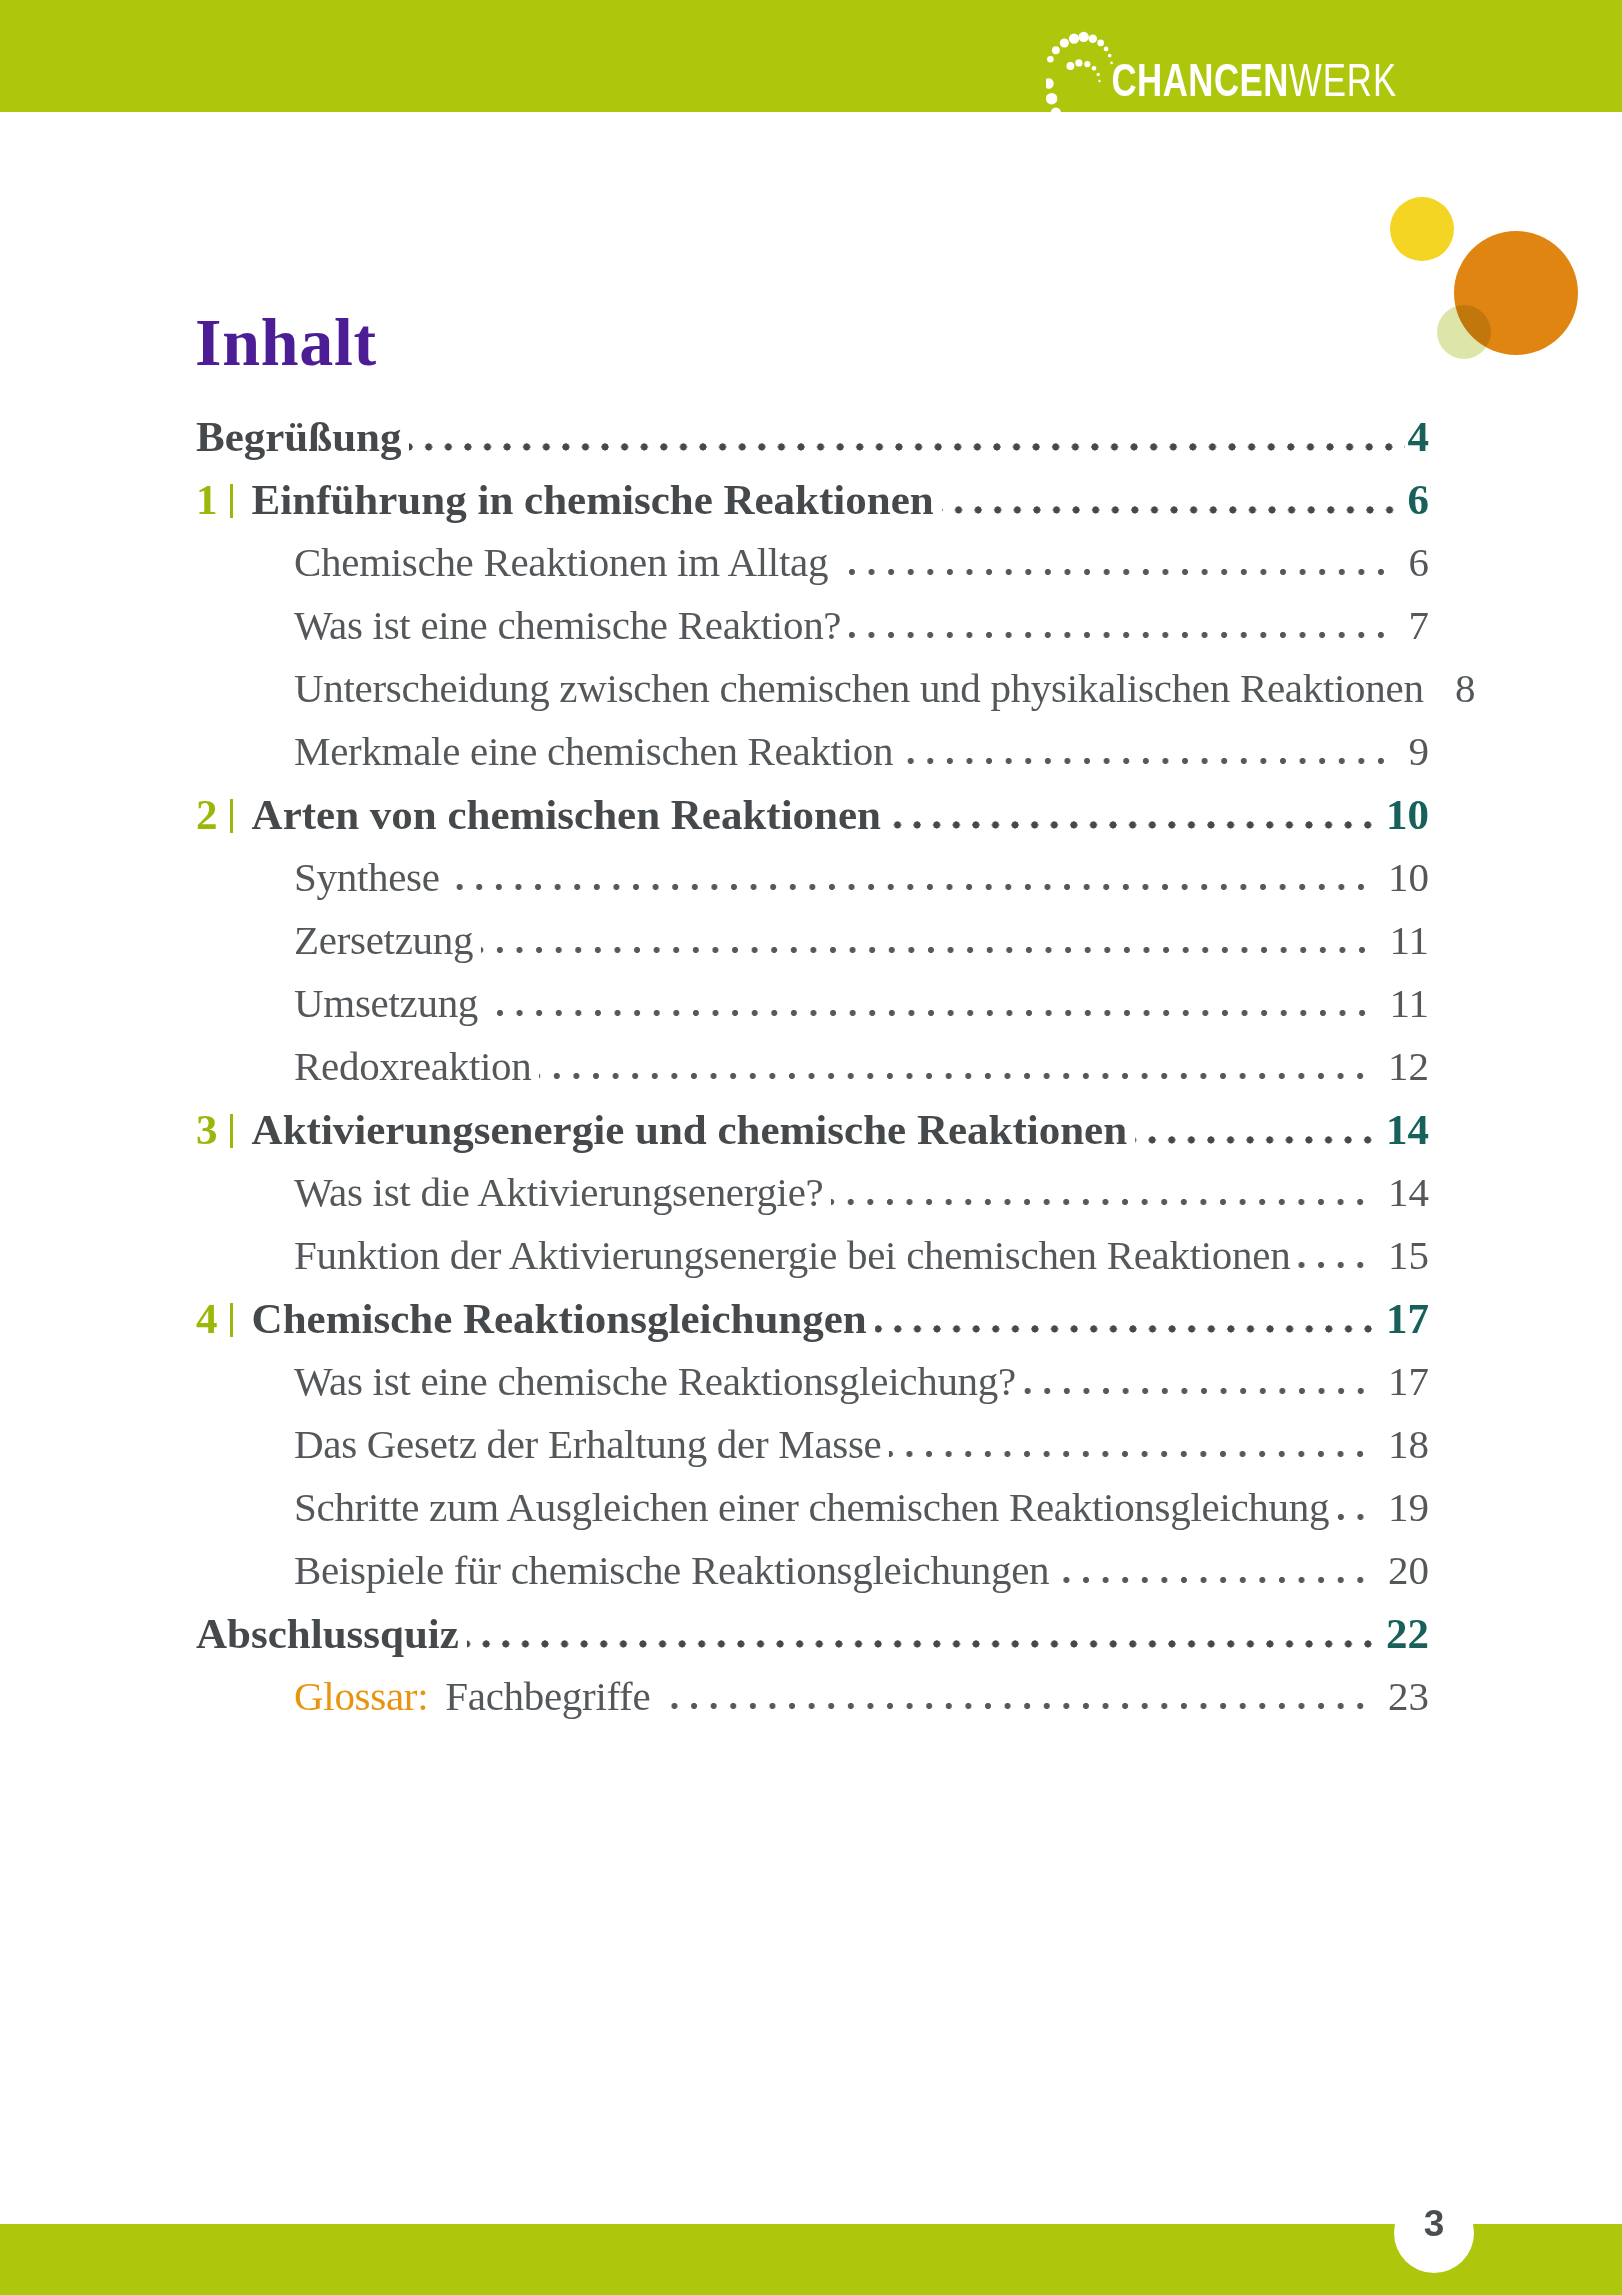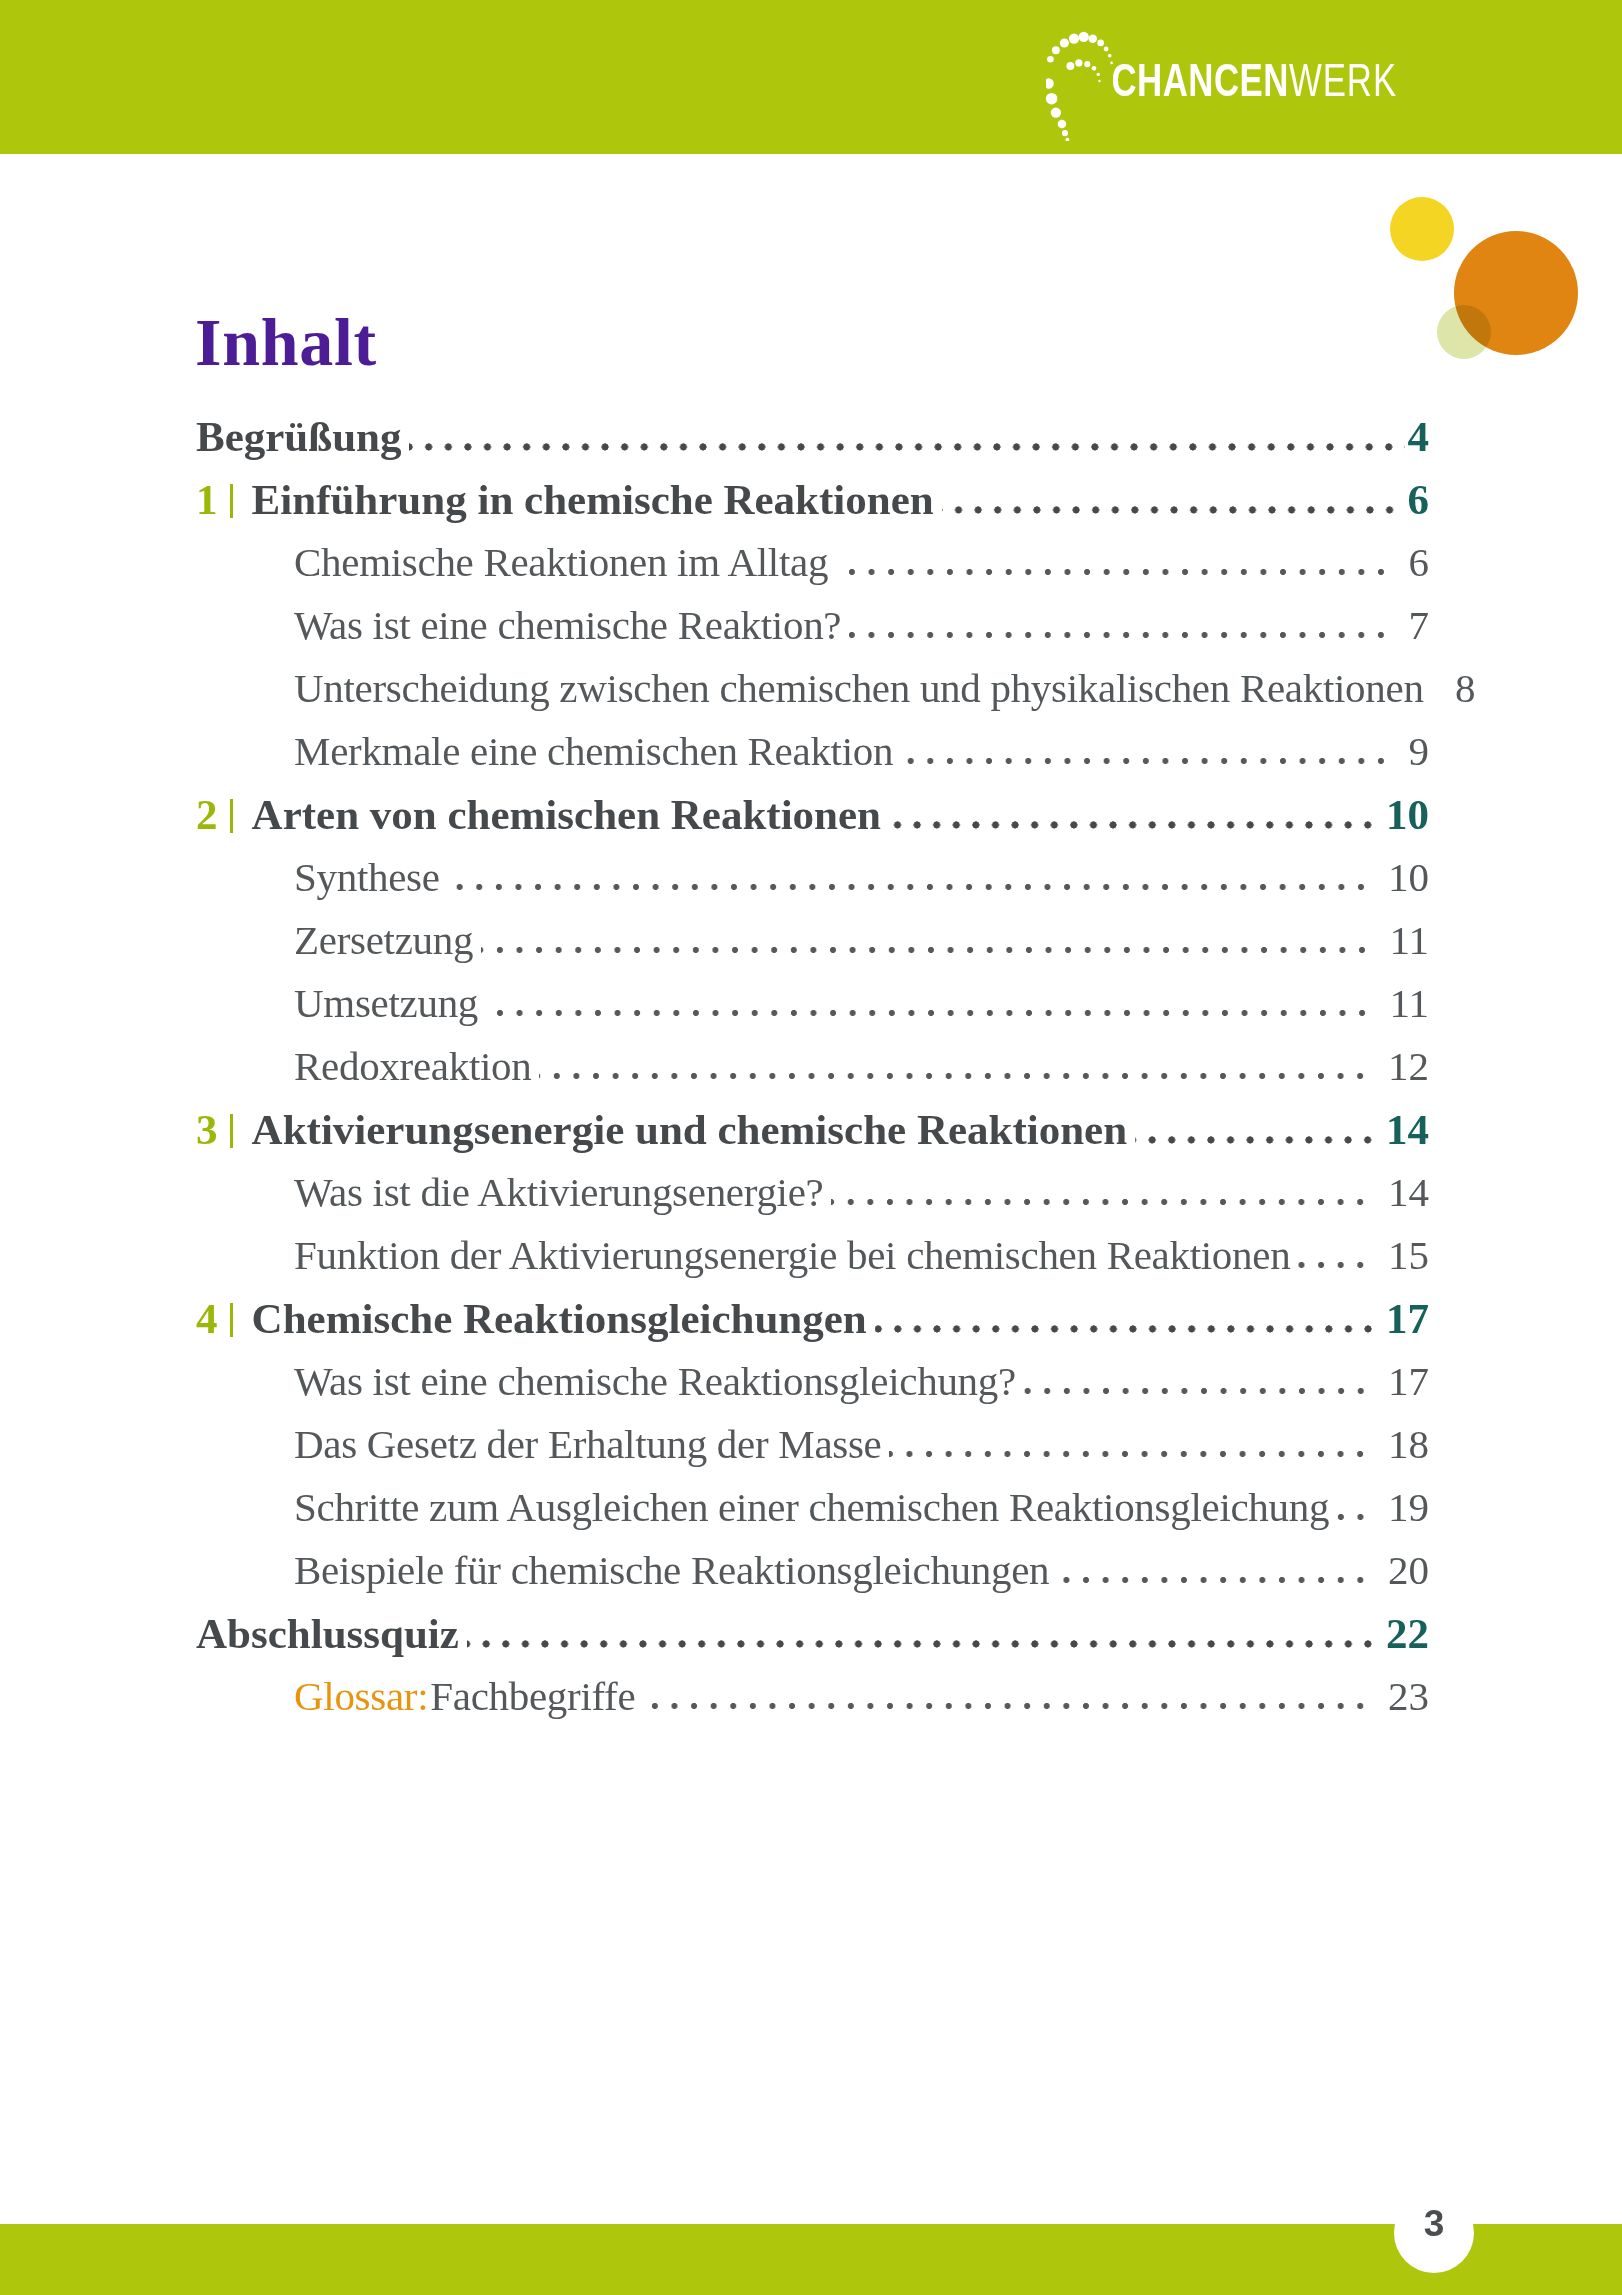--- a/index.html
+++ b/index.html
@@ -1,21 +1,21 @@
 <!DOCTYPE html>
 <html style="--green: #aec70d; --lime-number: #9ab80a; --teal: #17615a; --orange-text: #e8940f; --yellow-circle: #f4d523; --orange-circle: #e08511; --pale-circle: #dce4a4; --text-dark: #4a4e50; --text-gray: #54585a;font-size:10.5px"><head>
 <meta charset="utf-8">
 <style>
   html,body{margin:0;padding:0;background:#ffffff;}
   #page{
     position:relative;width:1623px;height:2295px;background:#ffffff;overflow:hidden;
     font-family:"Liberation Serif", serif;color:#4a4e50;
   }
   
-  .header{position:absolute;left:0;top:0;width:1623px;height:154px;background:var(--green,#aec70d);}
+  .header{position:absolute;left:0;top:0;width:1623px;height:112px;background:var(--green,#aec70d);}
   .logo-dots{position:absolute;left:1046px;top:26px;}
   .logo-text{
     position:absolute;right:226px;top:56px;font-family:"Liberation Sans",sans-serif;
     font-size:47px;line-height:1;color:#ffffff;letter-spacing:0.7px;white-space:nowrap;
     transform:scaleX(0.74);transform-origin:100% 50%;
   }
   .logo-text .bold{font-weight:700;}
   .logo-text .light{font-weight:400;letter-spacing:1.3px;}
   
   .circle{position:absolute;border-radius:50%;}
@@ -33,21 +33,21 @@
   .toc-row .num{width:27.5px;font-weight:700;font-size:43px;color:var(--lime-number,#9ab80a);flex:0 0 auto;}
   .toc-row .pipe{
     flex:0 0 auto;display:inline-block;width:3.3px;height:34px;background:var(--lime-number,#a8c410);
     position:relative;top:3.9px;margin:0 0 0 6.5px;
   }
   .toc-row .label{flex:0 0 auto;}
   .toc-row.section .label{font-weight:700;font-size:43px;color:#46494b;}
   .toc-row.section .num + .pipe + .label, .toc-row.section .pipe ~ .label{margin-left:18.3px;}
   .toc-row.sub{padding-left:98px;}
   .toc-row.sub .label{font-weight:400;font-size:41px;color:#54585a;letter-spacing:-0.3px;}
-  .toc-row .prefix{flex:0 0 auto;font-weight:400;font-size:41px;color:var(--orange-text,#e8940f);margin-right:2px;letter-spacing:-0.3px;}
+  .toc-row .prefix{flex:0 0 auto;font-weight:400;font-size:41px;color:var(--orange-text,#e8940f);margin-right:17px;letter-spacing:-0.3px;}
   .leader{
     flex:1 1 auto;min-width:11.8px;height:7.9px;align-self:baseline;margin-left:7.9px;
     background-image:radial-gradient(circle at 3.9px 3.9px, #55595c 2.7px, transparent 3.3px);
     background-size:19.6px 7.9px;background-repeat:repeat-x;background-position:right bottom;
   }
   .toc-row.section .leader{
     background-image:radial-gradient(circle at 3.9px 3.9px, #46494b 3.3px, transparent 3.8px);
     margin-right:2.6px;
   }
   .toc-row.sub .leader{margin-right:11.8px;}

